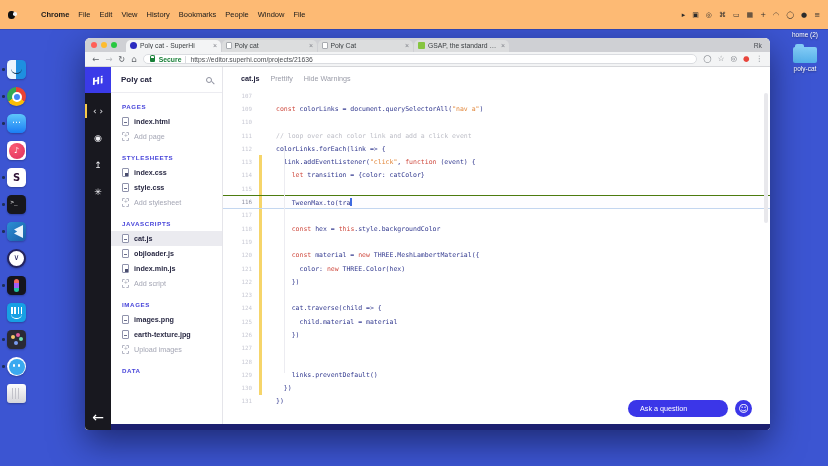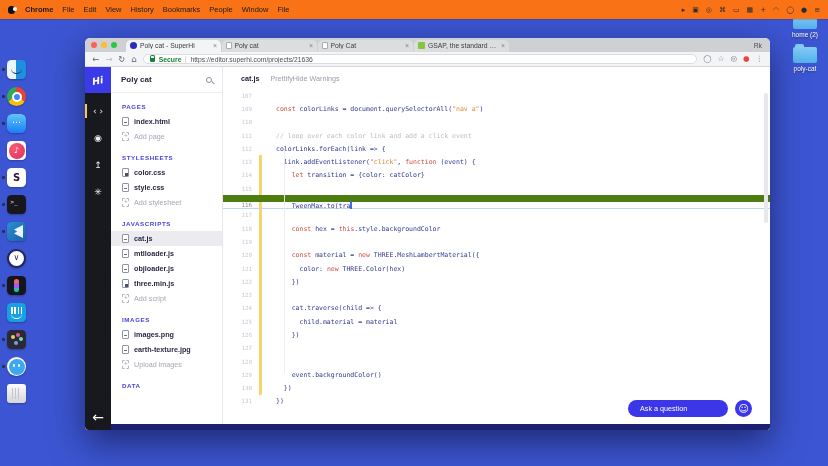--- a/index.html
+++ b/index.html
@@ -1,20 +1,20 @@
 <!DOCTYPE html>
 <html><head>
 <meta charset="utf-8">
 <style>
   *{box-sizing:border-box;margin:0;padding:0}
   html,body{width:828px;height:466px;overflow:hidden}
   body{position:relative;background:#3c55d2;font-family:"Liberation Sans",sans-serif;-webkit-font-smoothing:antialiased}
 
   
-  .menubar{position:absolute;top:0;left:0;right:0;height:19px;background:#f97316;display:flex;align-items:center;padding:0 8px;font-size:7.5px;color:#1a1a1a;gap:10px;box-shadow:0 .5px 0 rgba(0,0,0,.25);z-index:50}
+  .menubar{position:absolute;top:0;left:0;right:0;height:29px;background:#fdba74;display:flex;align-items:center;padding:0 8px;font-size:7.5px;color:#1a1a1a;gap:26px;box-shadow:0 .5px 0 rgba(0,0,0,.25);z-index:50}
   .apple{width:7px;height:8px;background:#111;border-radius:45% 45% 48% 48%;position:relative;flex:none}
   .apple::after{content:"";position:absolute;right:-1.5px;top:1.5px;width:3.5px;height:3.5px;background:#f4f4f6;border-radius:50%}
   .menu-item{white-space:nowrap}
   .menu-item.bold{font-weight:bold}
   .status{margin-left:auto;display:flex;gap:7px;font-size:7px;color:#2c2c2c;font-family:"DejaVu Sans",sans-serif}
 
   
   .desk-folders{position:absolute;top:13px;right:3px;width:40px;display:flex;flex-direction:column;gap:9px;z-index:5}
   .desk-folder{display:flex;flex-direction:column;align-items:center}
   .folder{width:24px;height:16px;background:linear-gradient(#83ccf6,#54b0ea);border-radius:2px;position:relative}
@@ -111,21 +111,21 @@
   .main{flex:1;position:relative;background:#fff;overflow:hidden}
   .code-head{height:22px;display:flex;align-items:center;gap:11px;padding:0 18px;font-size:7.2px}
   .code-file{font-weight:bold;color:#23233d}
   .code-action{color:#9a9ca8}
   .code-body{position:absolute;top:22px;left:0;right:0;bottom:6px;font-family:"DejaVu Sans Mono",monospace;font-size:6.5px;overflow:hidden}
   .crow{height:13.3px;display:flex;align-items:center;position:relative}
   .lnum{width:36px;flex:none;text-align:right;padding-right:7px;color:#c8c9d4;font-size:5.8px}
   .cbar{width:3px;align-self:stretch;flex:none;margin-right:14px}
   .crow.changed .cbar{background:#f6d56a}
   .ctext{white-space:pre;color:#32398f}
-  .crow.active{border-top:7px solid #4d7c0f;border-bottom:1px solid #c3d6f0;background:#fdfdff}
+  .crow.active{border-top:1px solid #4d7c0f;border-bottom:1px solid #c3d6f0;background:#fdfdff}
   .crow.active .lnum{color:#8d8fa0}
   .c-kw{color:#cf4a3f}
   .c-str{color:#e2873b}
   .c-com{color:#bcbdc6}
   .c-def{color:#32398f}
   .cursor{display:inline-block;width:1.2px;height:8px;background:#3f6be0;vertical-align:-1px}
   .indent-guide{position:absolute;left:61px;top:80px;height:226px;width:1px;background:#ececf1}
   .scrollbar{position:absolute;right:2px;top:26px;width:4px;height:130px;background:#e8e8ec;border-radius:2px}
   .bottom-bar{position:absolute;left:26px;right:0;bottom:0;height:6px;background:#1c2070}
 
@@ -314,48 +314,44 @@
             </div>
             <div class="sb-item muted">
               <span class="fi fi-add"></span>
               <span>Add page</span>
             </div>
           </div>
           <div class="sb-section">
             <div class="sb-title">STYLESHEETS</div>
             <div class="sb-item">
               <span class="fi fi-lock"></span>
-              <span>color.css</span>
+              <span>index.css</span>
             </div>
             <div class="sb-item">
               <span class="fi fi-code"></span>
               <span>style.css</span>
             </div>
             <div class="sb-item muted">
               <span class="fi fi-add"></span>
               <span>Add stylesheet</span>
             </div>
           </div>
           <div class="sb-section">
             <div class="sb-title">JAVASCRIPTS</div>
             <div class="sb-item active">
               <span class="fi fi-code"></span>
               <span>cat.js</span>
             </div>
             <div class="sb-item">
               <span class="fi fi-code"></span>
-              <span>mtlloader.js</span>
-            </div>
-            <div class="sb-item">
-              <span class="fi fi-code"></span>
               <span>objloader.js</span>
             </div>
             <div class="sb-item">
               <span class="fi fi-lock"></span>
-              <span>three.min.js</span>
+              <span>index.min.js</span>
             </div>
             <div class="sb-item muted">
               <span class="fi fi-add"></span>
               <span>Add script</span>
             </div>
           </div>
           <div class="sb-section">
             <div class="sb-title">IMAGES</div>
             <div class="sb-item">
               <span class="fi fi-img"></span>
@@ -372,21 +368,21 @@
           </div>
           <div class="sb-section">
             <div class="sb-title">DATA</div>
           </div>
         </div>
     </div>
 
     <div class="main">
       <div class="code-head">
         <span class="code-file">cat.js</span>
-        <span id="code-actions" style="display:flex;gap:0">
+        <span id="code-actions" style="display:flex;gap:11px">
             <span class="code-action">Prettify</span>
             <span class="code-action">Hide Warnings</span>
           </span>
       </div>
       <div class="code-body" id="code-body">
           <div class="crow">
             <span class="lnum">107</span>
             <span class="cbar"></span>
             <span class="ctext"></span>
           </div>
@@ -486,21 +482,21 @@
             <span class="ctext"></span>
           </div>
           <div class="crow changed">
             <span class="lnum">128</span>
             <span class="cbar"></span>
             <span class="ctext"></span>
           </div>
           <div class="crow changed">
             <span class="lnum">129</span>
             <span class="cbar"></span>
-            <span class="ctext"><span class="c-def">    event.backgroundColor()</span></span>
+            <span class="ctext"><span class="c-def">    links.preventDefault()</span></span>
           </div>
           <div class="crow changed">
             <span class="lnum">130</span>
             <span class="cbar"></span>
             <span class="ctext"><span class="c-def">  })</span></span>
           </div>
           <div class="crow">
             <span class="lnum">131</span>
             <span class="cbar"></span>
             <span class="ctext"><span class="c-def">})</span></span>

